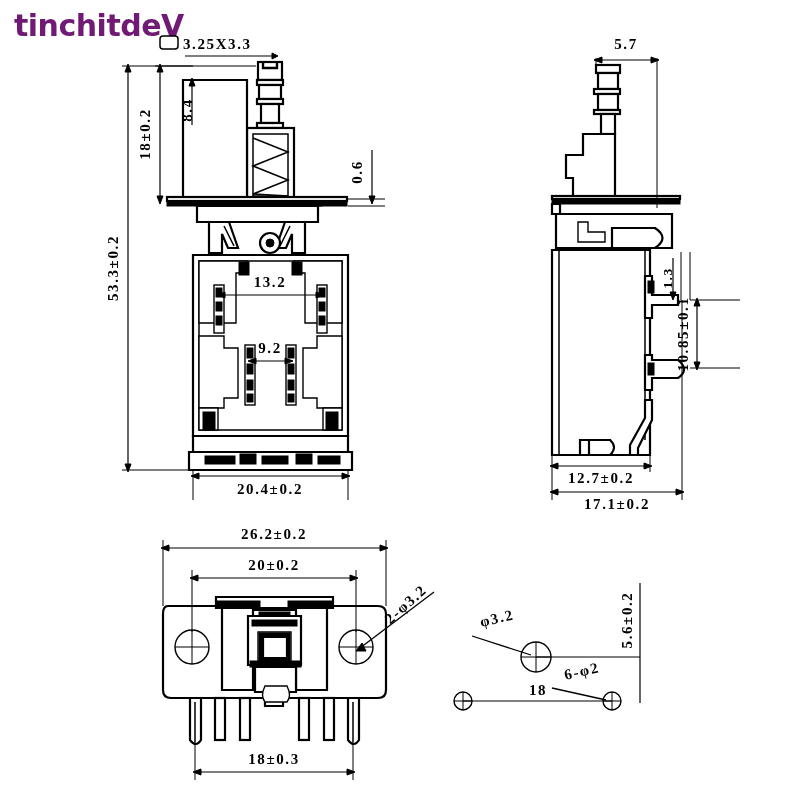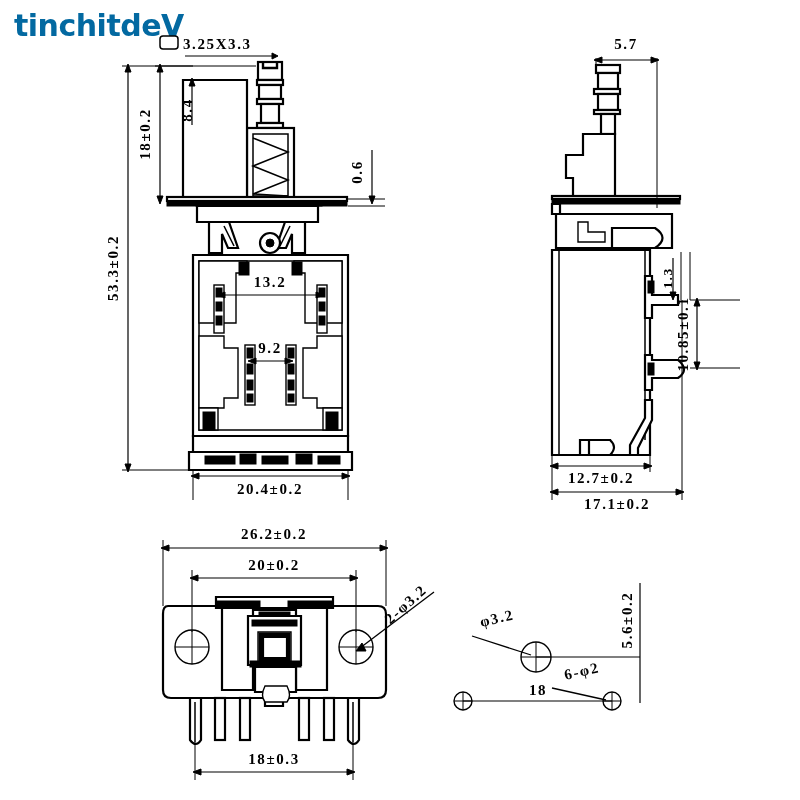--- a/index.html
+++ b/index.html
@@ -18,21 +18,21 @@
     background: #ffffff;
     overflow: hidden;
   }
   .watermark {
     position: absolute;
     left: 14px;
     top: 8px;
     font-family: "DejaVu Sans", sans-serif;
     font-size: 30px;
     font-weight: 700;
-    color: #0369a1;
+    color: #701a75;
     letter-spacing: -0.5px;
     user-select: none;
     text-align: center;
   }
   svg.dwg {
     position: absolute;
     left: 0;
     top: 0;
     width: 800px;
     height: 800px;

